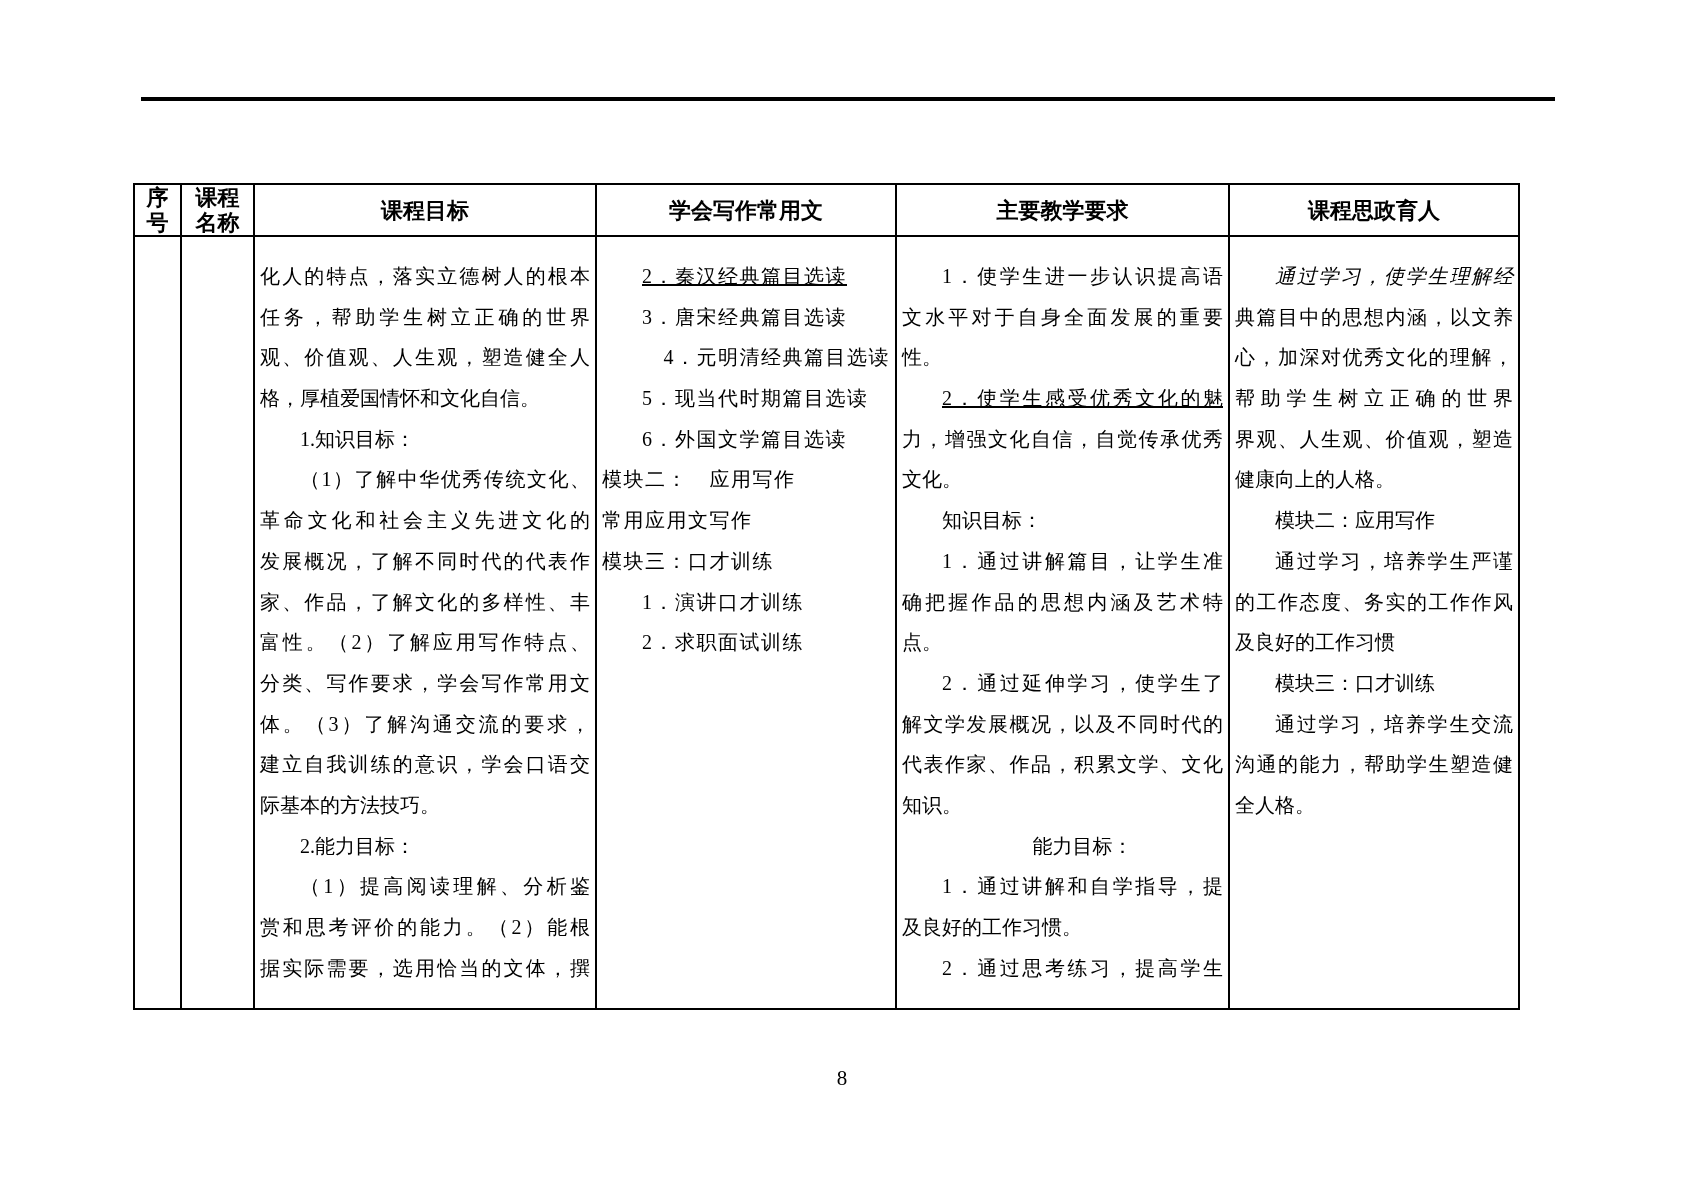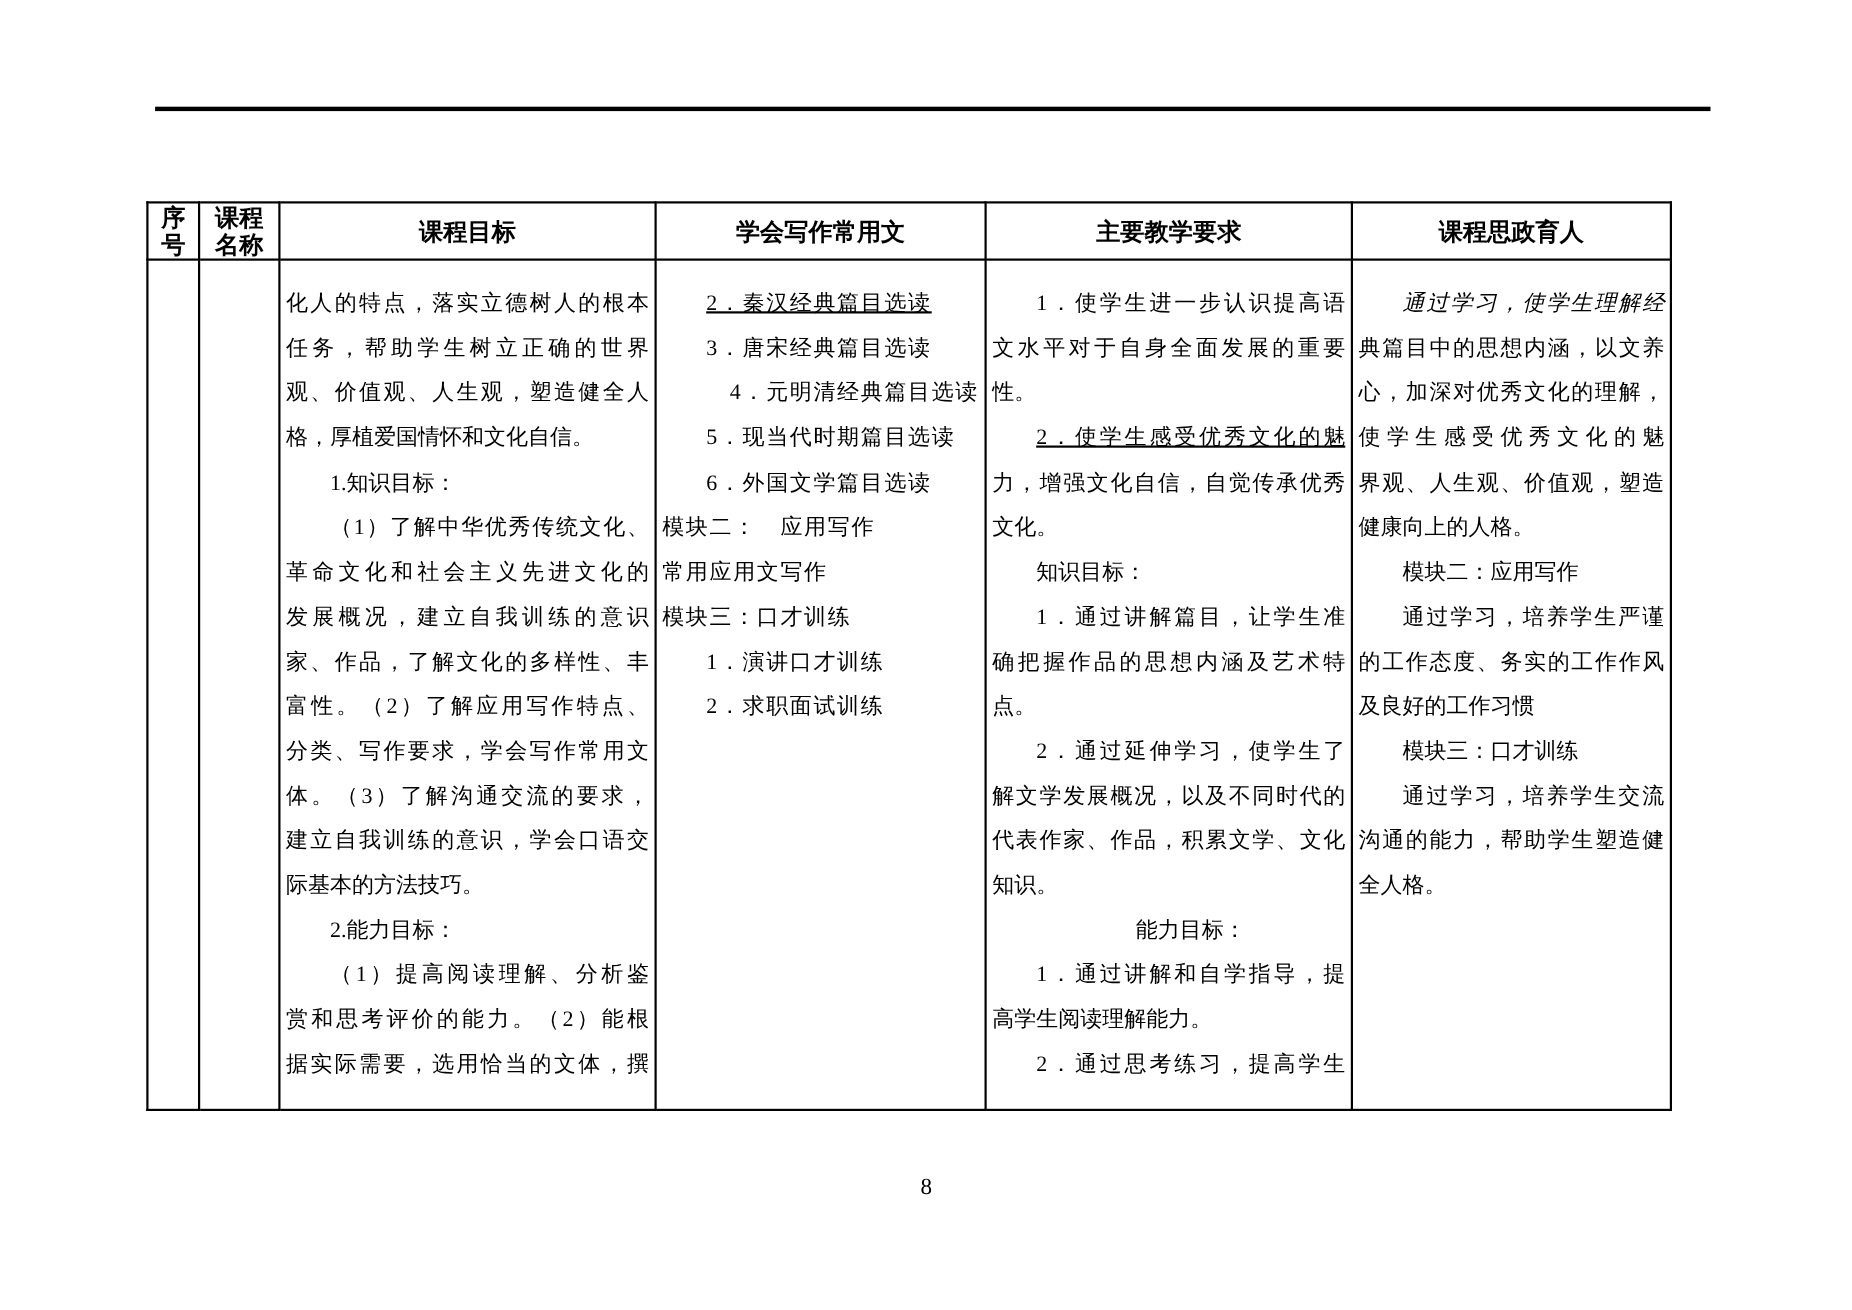--- a/index.html
+++ b/index.html
@@ -93,21 +93,21 @@
         <td></td>
         <td></td>
         <td>
             <div class="tl just">化人的特点，落实立德树人的根本</div>
             <div class="tl just">任务，帮助学生树立正确的世界</div>
             <div class="tl just">观、价值观、人生观，塑造健全人</div>
             <div class="tl">格，厚植爱国情怀和文化自信。</div>
             <div class="tl" style="text-indent: 2em;">1.知识目标：</div>
             <div class="tl just" style="text-indent: 2em;">（1）了解中华优秀传统文化、</div>
             <div class="tl just">革命文化和社会主义先进文化的</div>
-            <div class="tl just">发展概况，建立自我训练的意识</div>
+            <div class="tl just">发展概况，了解不同时代的代表作</div>
             <div class="tl just">家、作品，了解文化的多样性、丰</div>
             <div class="tl just">富性。（2）了解应用写作特点、</div>
             <div class="tl just">分类、写作要求，学会写作常用文</div>
             <div class="tl just">体。（3）了解沟通交流的要求，</div>
             <div class="tl just">建立自我训练的意识，学会口语交</div>
             <div class="tl">际基本的方法技巧。</div>
             <div class="tl" style="text-indent: 2em;">2.能力目标：</div>
             <div class="tl just" style="text-indent: 2em;">（1）提高阅读理解、分析鉴</div>
             <div class="tl just">赏和思考评价的能力。（2）能根</div>
             <div class="tl just">据实际需要，选用恰当的文体，撰</div>
@@ -134,28 +134,28 @@
             <div class="tl" style="text-indent: 2em;">知识目标：</div>
             <div class="tl just" style="text-indent: 2em;">1．通过讲解篇目，让学生准</div>
             <div class="tl just">确把握作品的思想内涵及艺术特</div>
             <div class="tl">点。</div>
             <div class="tl just" style="text-indent: 2em;">2．通过延伸学习，使学生了</div>
             <div class="tl just">解文学发展概况，以及不同时代的</div>
             <div class="tl just">代表作家、作品，积累文学、文化</div>
             <div class="tl">知识。</div>
             <div class="tl" style="text-indent: 2em; text-align: center;">能力目标：</div>
             <div class="tl just" style="text-indent: 2em;">1．通过讲解和自学指导，提</div>
-            <div class="tl">高学生阅读理解能力。</div>
+            <div class="tl">及良好的工作习惯。</div>
             <div class="tl just" style="text-indent: 2em;">2．通过思考练习，提高学生</div>
           </td>
         <td>
             <div class="tl just" style="text-indent: 2em; font-style: italic;">通过学习，使学生理解经</div>
             <div class="tl just">典篇目中的思想内涵，以文养</div>
             <div class="tl just">心，加深对优秀文化的理解，</div>
-            <div class="tl just">使学生感受优秀文化的魅</div>
+            <div class="tl just">帮助学生树立正确的世界</div>
             <div class="tl just">界观、人生观、价值观，塑造</div>
             <div class="tl">健康向上的人格。</div>
             <div class="tl" style="text-indent: 2em;">模块二：应用写作</div>
             <div class="tl just" style="text-indent: 2em;">通过学习，培养学生严谨</div>
             <div class="tl just">的工作态度、务实的工作作风</div>
             <div class="tl">及良好的工作习惯</div>
             <div class="tl" style="text-indent: 2em;">模块三：口才训练</div>
             <div class="tl just" style="text-indent: 2em;">通过学习，培养学生交流</div>
             <div class="tl just">沟通的能力，帮助学生塑造健</div>
             <div class="tl">全人格。</div>

